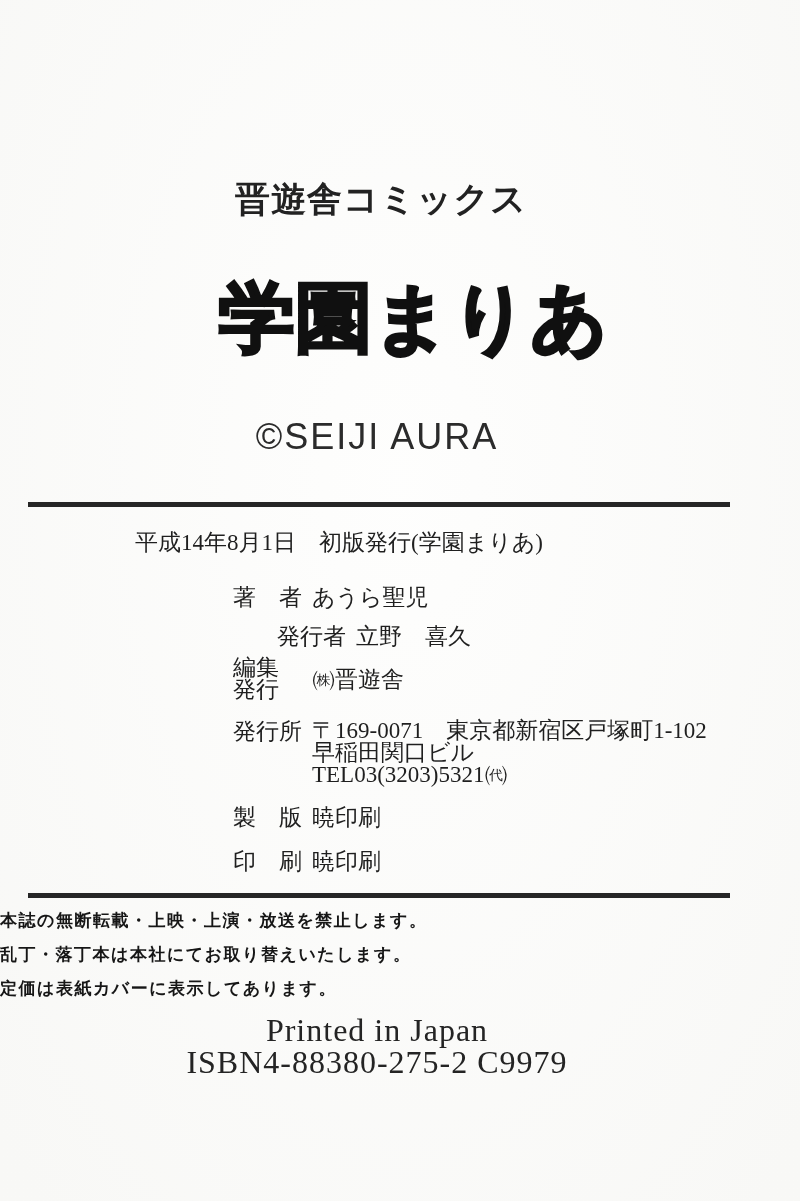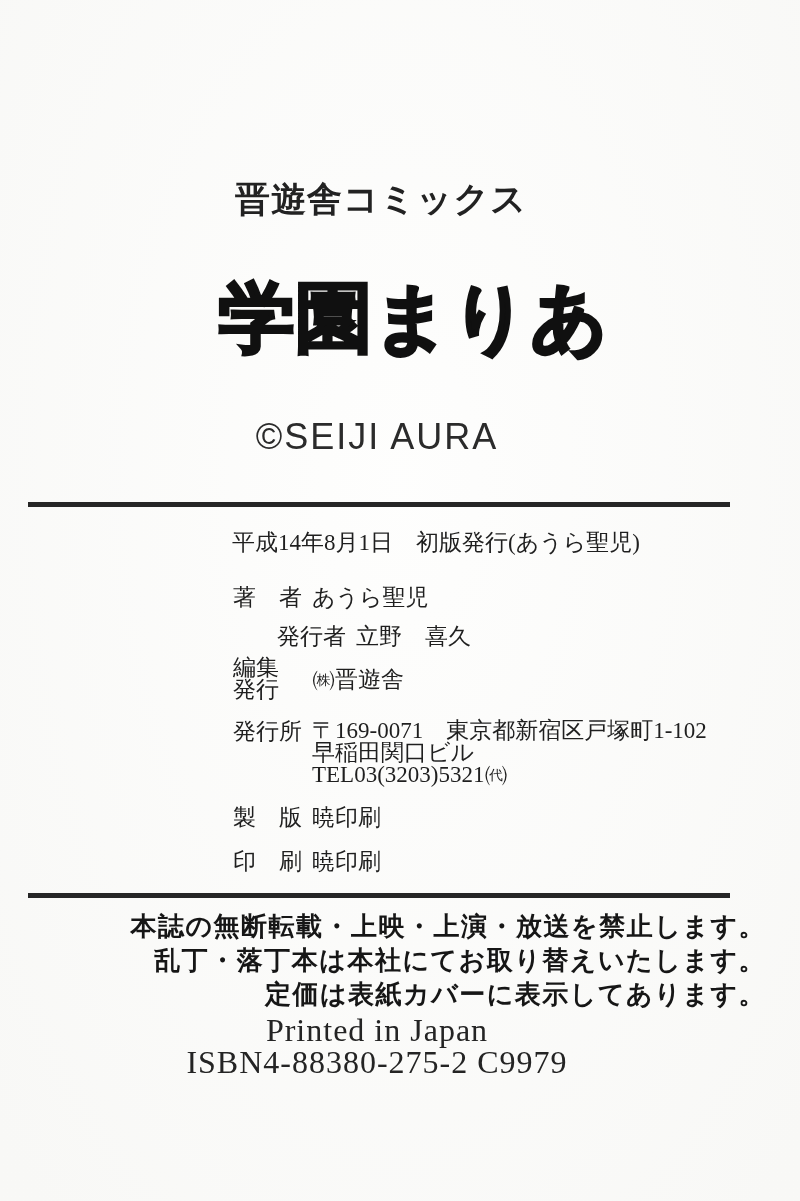--- a/index.html
+++ b/index.html
@@ -50,42 +50,42 @@
 
   
   .rule { position:absolute; left:28px; width:702px; height:5px; background:#262626; }
   .rule-top    { top:502px; }
   .rule-bottom { top:893px; }
 
   
   .colophon { font-size:23px; line-height:1.0; }
   .date-row {
     position:absolute; top:531px; left:135px; right:71px;
-    display:flex; justify-content:center;margin-left:8px;
+    display:flex; justify-content:flex-start;
   }
   .c-row { position:absolute; left:233px; }
   .c-label { display:inline-block; min-width:72px; vertical-align:top; }
   .c-value { position:absolute; left:79px; top:0; white-space:nowrap; }
   .row-author  { top:586px; }
   .row-issuer  { top:625px;margin-left:44px; }
   .row-editpub { top:657px; }
   .row-editpub .stack-label div { line-height:22px; }
   .row-editpub .c-value { top:11px; }
   .row-office  { top:720px;font-family:Liberation Serif, serif; }
   .row-office .addr div { line-height:22px; white-space:nowrap; }
   .row-plate   { top:806px; }
   .row-print   { top:850px; }
 
   
   .notice-line {
-    position:absolute; left:8px; width:758px;
-    text-align:right;
+    position:absolute; left:0; width:758px;
+    text-align:left;
     font-family:"Liberation Sans", sans-serif;
     font-weight:700;
-    font-size:26px;
+    font-size:17px;
     letter-spacing:1.5px;
     color:#161616;
   }
   .notice-1 { top:909px; }
   .notice-2 { top:943px; }
   .notice-3 { top:977px; }
 
   
   .printed-line, .isbn-line {
     position:absolute; left:0; width:754px;
@@ -108,21 +108,21 @@
   <div class="book-title">学園まりあ</div>
 
   <div class="author-credit">©SEIJI AURA</div>
 
   <div class="rule rule-top"></div>
 
   <div class="colophon">
 
     <div class="date-row">
       <span>平成14年8月1日　初版発行</span>
-      <span>(あうら聖児)</span>
+      <span>(学園まりあ)</span>
     </div>
 
     <div class="c-row row-author">
       <span class="c-label">著　者</span>
       <span class="c-value">あうら聖児</span>
     </div>
 
     <div class="c-row row-issuer">
       <span class="c-label">発行者</span>
       <span class="c-value">立野　喜久</span>

